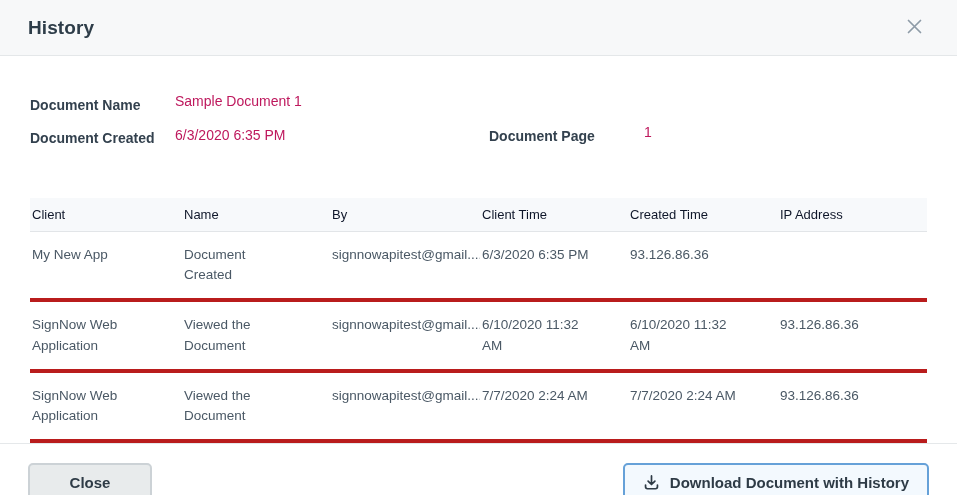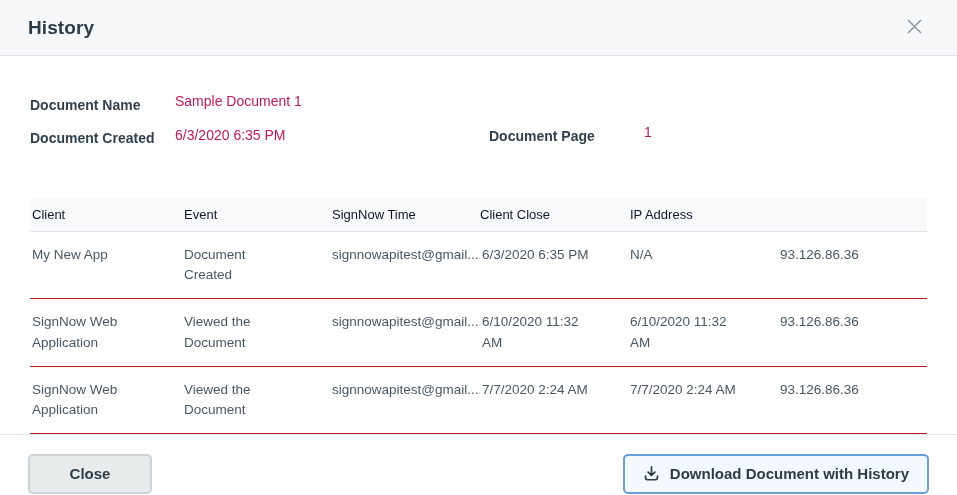--- a/index.html
+++ b/index.html
@@ -63,21 +63,21 @@
     background: #f7f9fb;
     border-bottom: 1px solid #e2e5e8;
     height: 34px; align-items: center;
   }
   .th {
     font-size: 13px; color: #0f172a; font-weight: 400;
     padding-left: 2px;
   }
   .tr {
     display: flex;
-    border-bottom: 1px solid #b91c1c;
+    border-bottom: 4px solid #b91c1c;
     padding: 13px 0;
     align-items: flex-start;
   }
   .td {
     font-size: 13.5px; color: #4a5865; line-height: 1.5;
     padding-left: 2px; padding-right: 34px;
   }
   .c0 { width: 152px; flex: 0 0 152px; }
   .c1 { width: 148px; flex: 0 0 148px; }
   .c2 { width: 150px; flex: 0 0 150px; white-space: nowrap; overflow: hidden; }
@@ -146,32 +146,32 @@
           <div class="info-value">1</div>
         </div>
         <div class="info-row">
         </div>
       </div>
     </div>
 
     <div class="history-table">
       <div class="thead" id="thead">
           <div class="th c0">Client</div>
-          <div class="th c1">Event</div>
-          <div class="th c3">SignNow Time</div>
-          <div class="th c4">Client Close</div>
+          <div class="th c1">Name</div>
+          <div class="th c2">By</div>
+          <div class="th c3">Client Time</div>
+          <div class="th c4">Created Time</div>
           <div class="th c5">IP Address</div>
         </div>
       <div id="tbody">
           <div class="tr">
             <div class="td c0">My New App</div>
             <div class="td c1">Document Created</div>
             <div class="td c2">signnowapitest@gmail....</div>
             <div class="td c3">6/3/2020 6:35 PM</div>
-            <div class="td c4">N/A</div>
             <div class="td c5">93.126.86.36</div>
           </div>
           <div class="tr">
             <div class="td c0">SignNow Web Application</div>
             <div class="td c1">Viewed the Document</div>
             <div class="td c2">signnowapitest@gmail....</div>
             <div class="td c3">6/10/2020 11:32 AM</div>
             <div class="td c4">6/10/2020 11:32 AM</div>
             <div class="td c5">93.126.86.36</div>
           </div>

